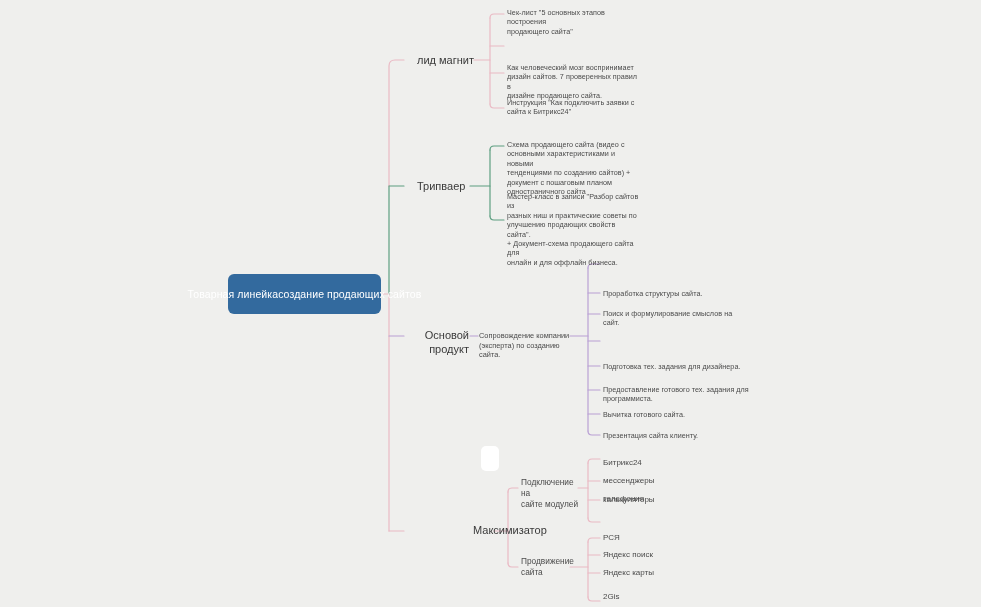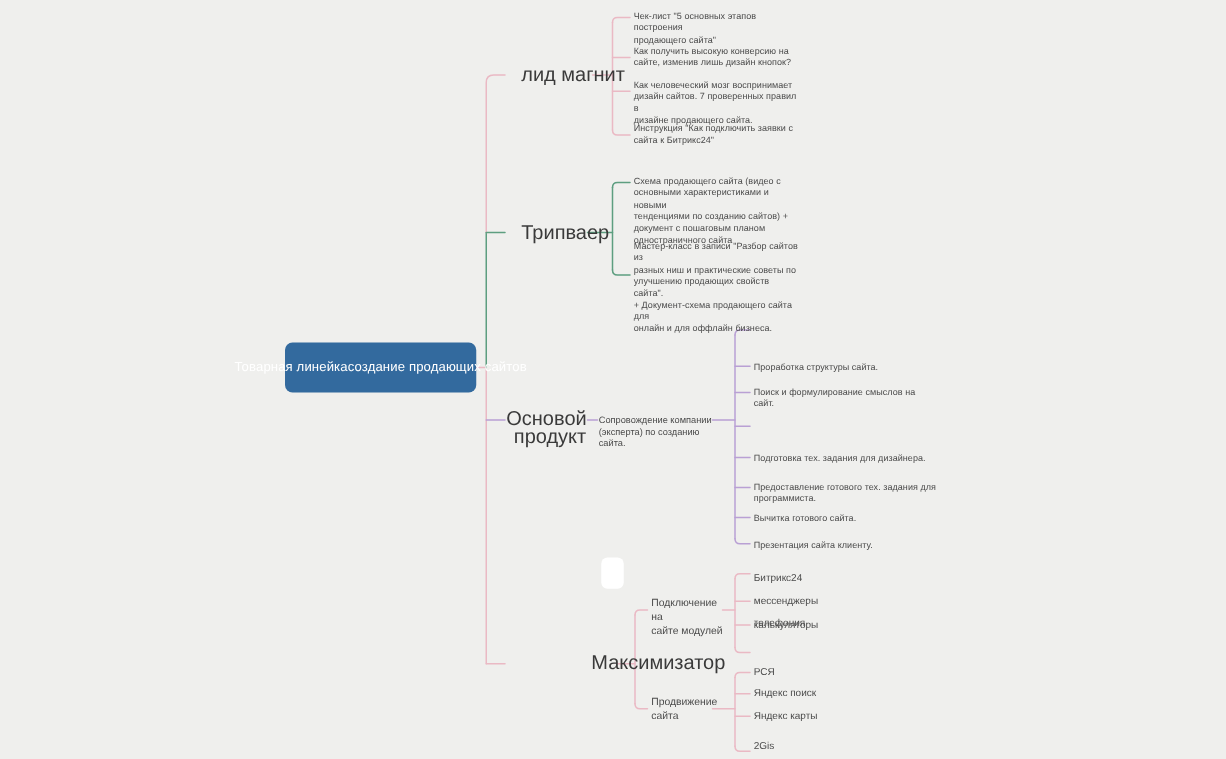--- a/index.html
+++ b/index.html
@@ -53,21 +53,21 @@
     top: 446px;
     width: 18px;
     height: 25px;
     background: #ffffff;
     border-radius: 5px;
   }
 
   
   .branch-label {
     position: absolute;
-    font-size: 16px;
+    font-size: 11px;
     line-height: 13.5px;
     color: #3a3a3a;
     white-space: pre-line;
   }
   .branch-label.two {
     text-align: right;
   }
 
   
   .mid-label {
@@ -167,22 +167,20 @@
   <div class="node" id="root-node">
     <span class="rl">Товарная линейка</span>
     <span class="rl">создание продающих сайтов</span>
   </div>
 
   <div class="node" id="blank-node"></div>
 
   <div class="branch-label" style="left:417px; top:54px;">лид магнит</div>
   <div class="leaf" style="left:507px; top:8px; width:130px;">Чек-лист "5 основных этапов построения
 продающего сайта"</div>
-  <div class="leaf" style="left:507px; top:36px; width:130px;">Как получить высокую конверсию на
-сайте, изменив лишь дизайн кнопок?</div>
   <div class="leaf" style="left:507px; top:63px; width:132px;">Как человеческий мозг воспринимает
 дизайн сайтов. 7 проверенных правил в
 дизайне продающего сайта.</div>
   <div class="leaf" style="left:507px; top:98px; width:130px;">Инструкция "Как подключить заявки с
 сайта к Битрикс24"</div>
 
   <div class="branch-label" style="left:417px; top:180px;text-align:right;">Трипваер</div>
   <div class="leaf" style="left:507px; top:140px; width:132px;">Схема продающего сайта (видео с
 основными характеристиками и новыми
 тенденциями по созданию сайтов) +

